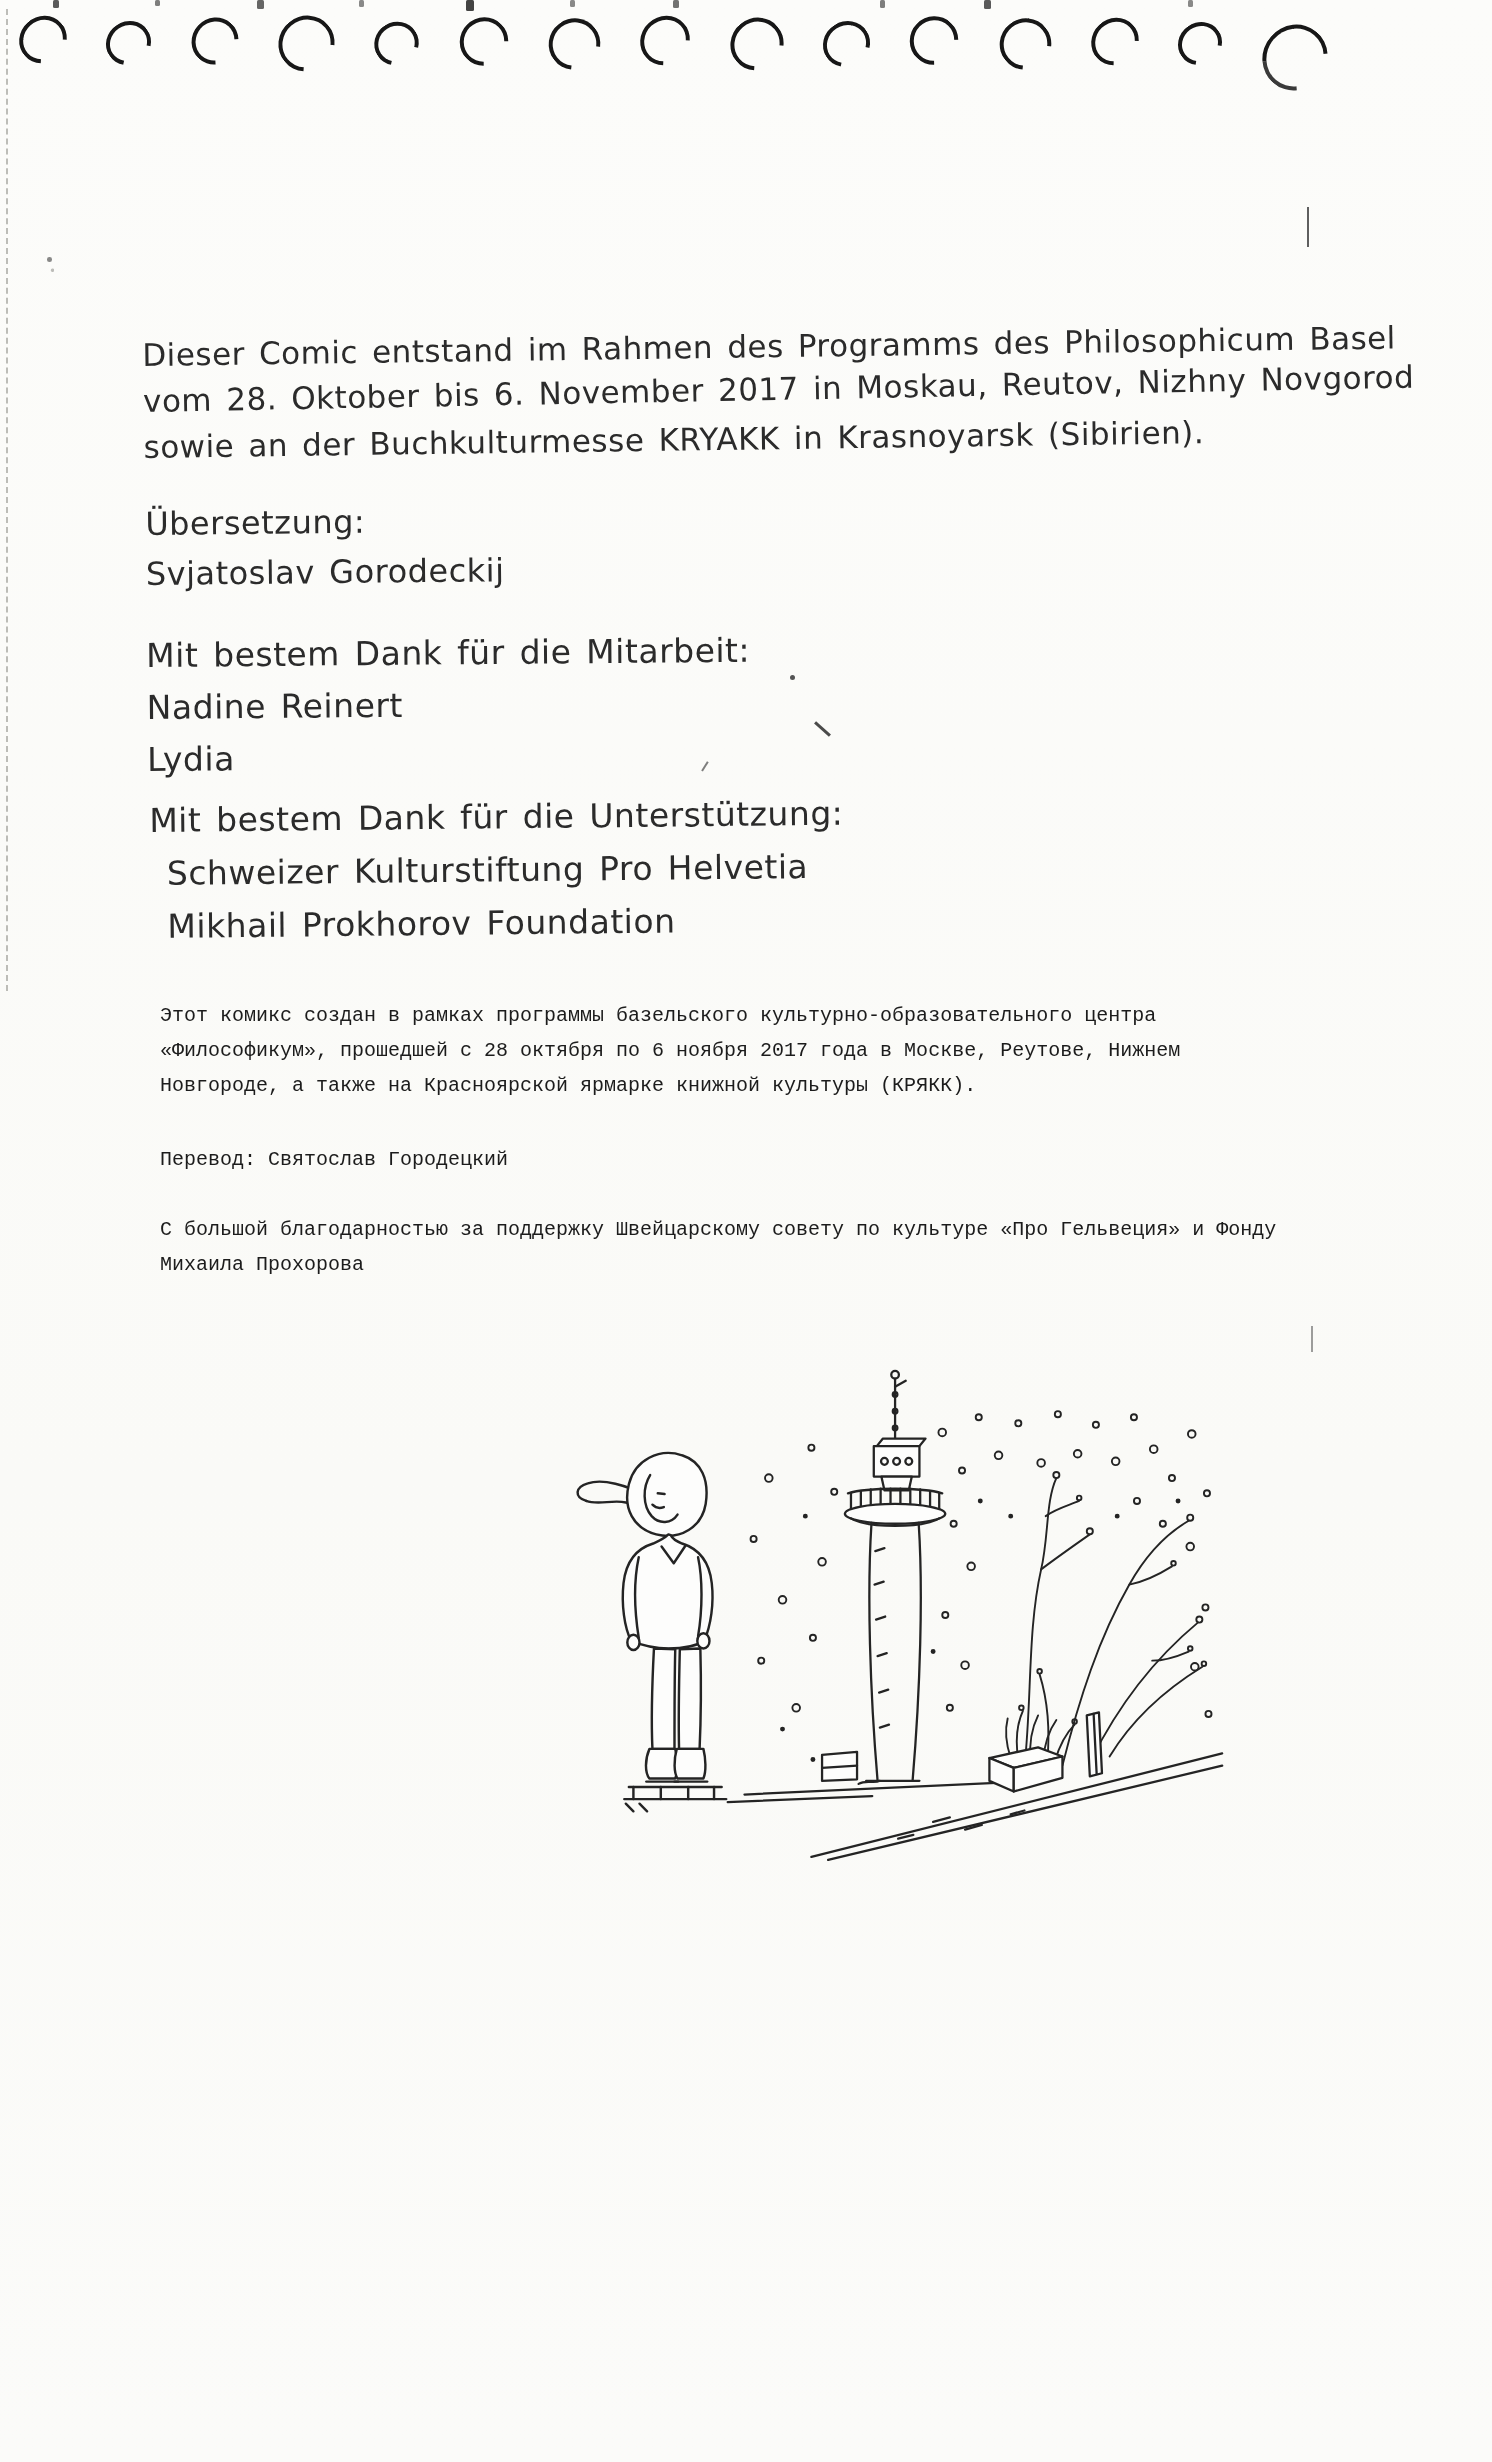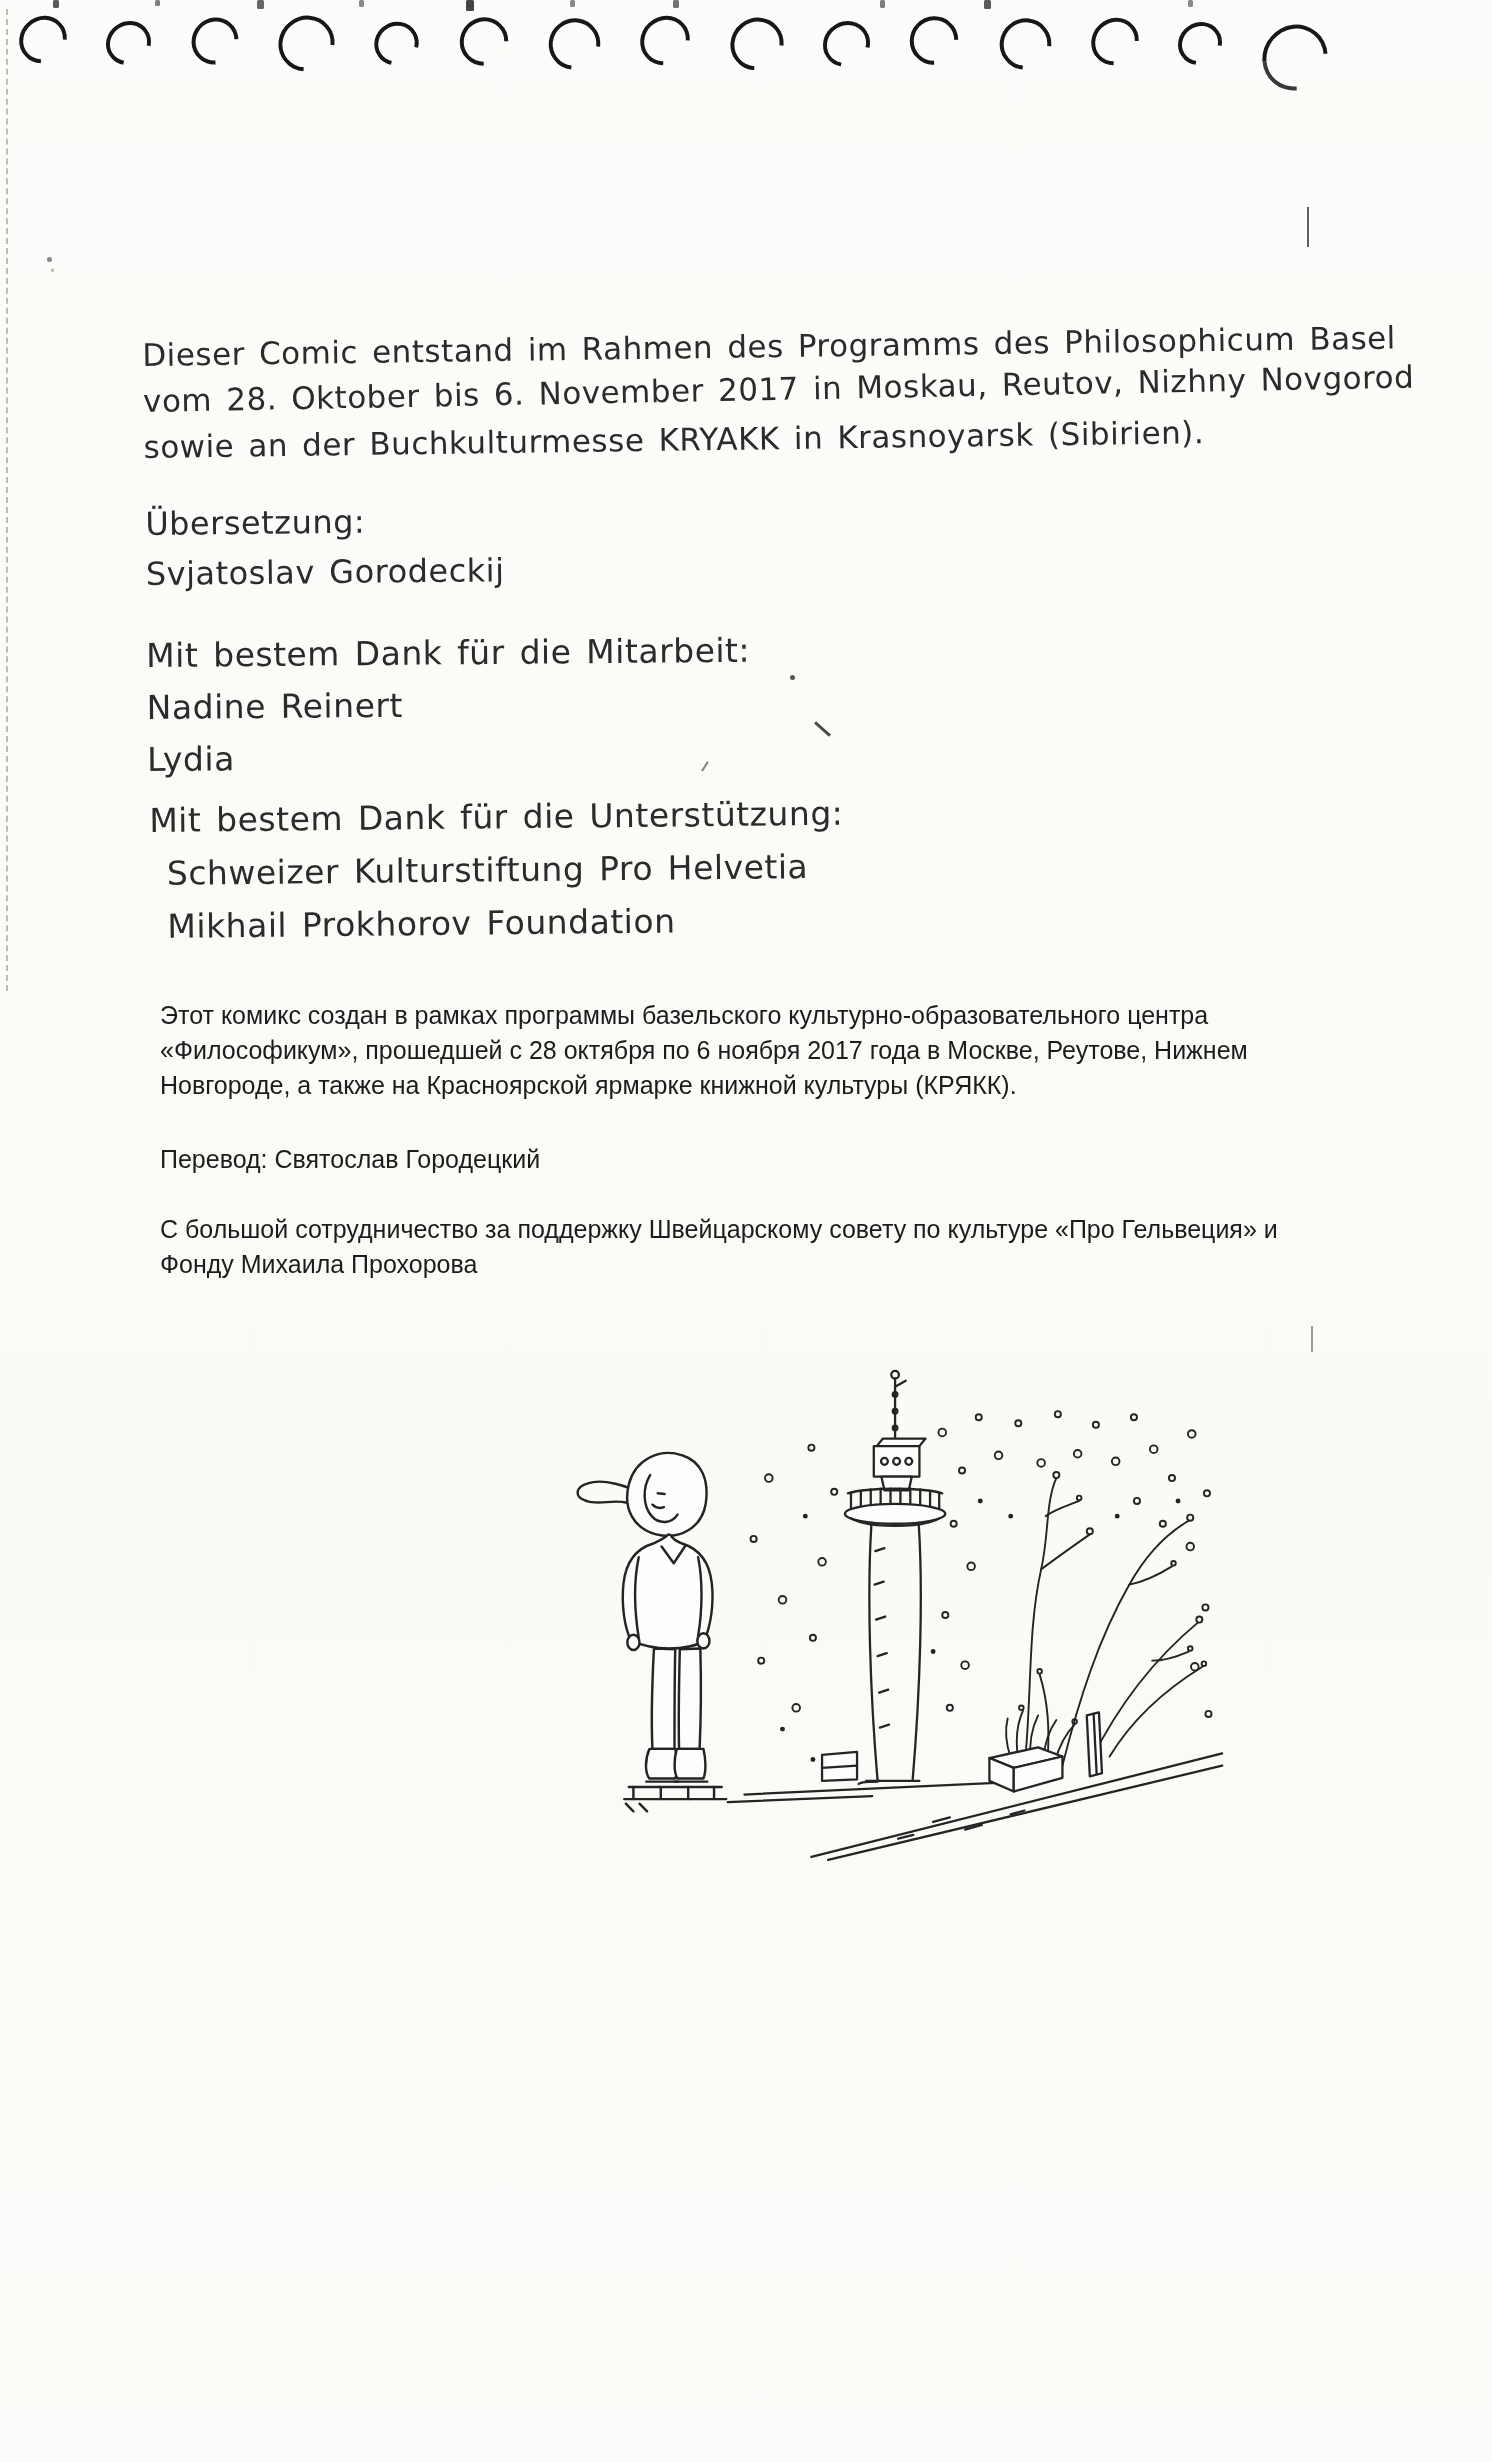--- a/index.html
+++ b/index.html
@@ -59,22 +59,22 @@
   .block-intro { left:142px; top:332px; font-size:31px; line-height:46px; transform:rotate(-0.8deg); }
   .block-intro .l2 { transform:rotate(-0.3deg); transform-origin:0 0; }
   .block-translation { left:145px; top:499px; font-size:32px; line-height:50px; transform:rotate(-0.6deg); }
   .block-collab { left:146px; top:630px; font-size:33px; line-height:52px; transform:rotate(-0.5deg); }
   .block-support { left:149px; top:794px; font-size:33px; line-height:53px; transform:rotate(-0.6deg); }
   .block-support .ind { padding-left:17px; }
 
   
   .print {
     position:absolute; left:160px; top:998px; width:1134px;
-    color:#1c1c1c; font-family:Liberation Sans, sans-serif;
-    font-size:25px; line-height:35px;
+    color:#1c1c1c; font-family:Liberation Mono, monospace;
+    font-size:20px; line-height:35px;
   }
   .print p { margin:0; }
   .print p.m1 { margin-top:39px; }
   .print p.m2 { margin-top:21px; }
   .print p.m3 { margin-top:35px; }
 
   
   .illustration { position:absolute; left:554px; top:1364px; width:670px; height:499px; }
   .illustration svg { display:block; }
 </style>
@@ -140,21 +140,21 @@
 
   <section class="hand block-support">
     <p>Mit bestem Dank für die Unterstützung:</p>
     <p class="ind">Schweizer Kulturstiftung Pro Helvetia</p>
     <p class="ind">Mikhail Prokhorov Foundation</p>
   </section>
 
   <section class="print">
     <p>Этот комикс создан в рамках программы базельского культурно-образовательного центра «Философикум», прошедшей с 28 октября по 6 ноября 2017 года в Москве, Реутове, Нижнем Новгороде, а также на Красноярской ярмарке книжной культуры (КРЯКК).</p>
     <p class="m1">Перевод: Святослав Городецкий</p>
-    <p class="m3">С большой сотрудничество за поддержку Швейцарскому совету по культуре «Про Гельвеция» и Фонду Михаила Прохорова</p>
+    <p class="m3">С большой благодарностью за поддержку Швейцарскому совету по культуре «Про Гельвеция» и Фонду Михаила Прохорова</p>
   </section>
 
   <div class="illustration">
     <svg viewBox="0 0 880 656" width="670" height="499" fill="none" stroke="#242424" stroke-width="3" stroke-linecap="round" stroke-linejoin="round">
 
       <g stroke-width="2.5">
         <circle cx="282" cy="150" r="5"></circle>
           <circle cx="262" cy="230" r="4"></circle>
           <circle cx="300" cy="310" r="5"></circle>
         <circle cx="272" cy="390" r="4"></circle>

